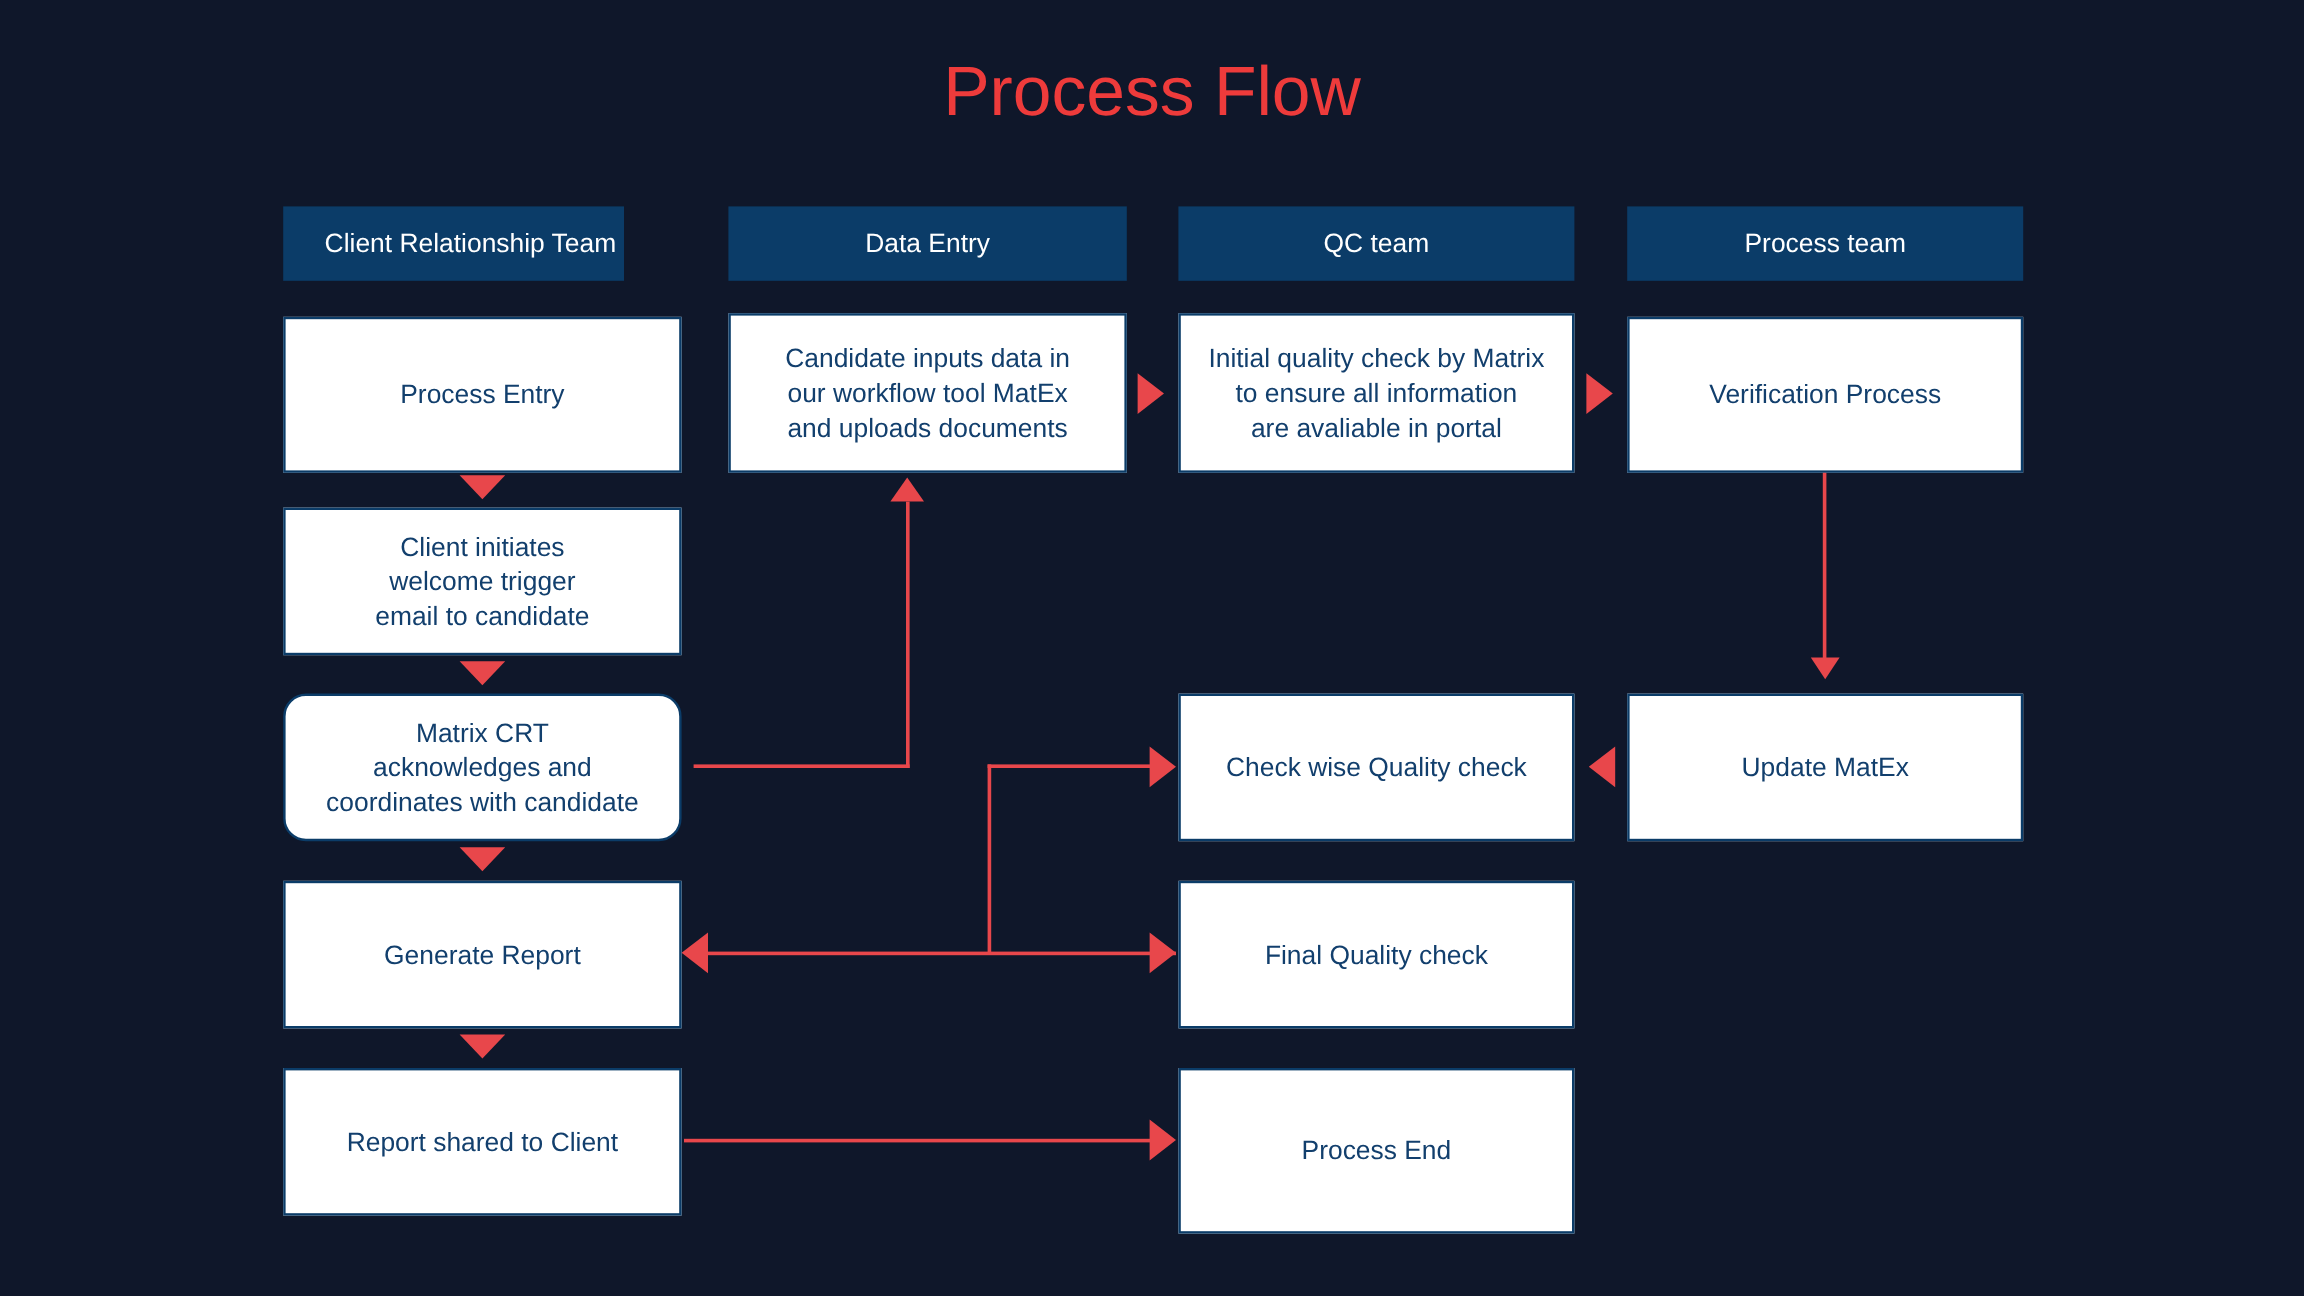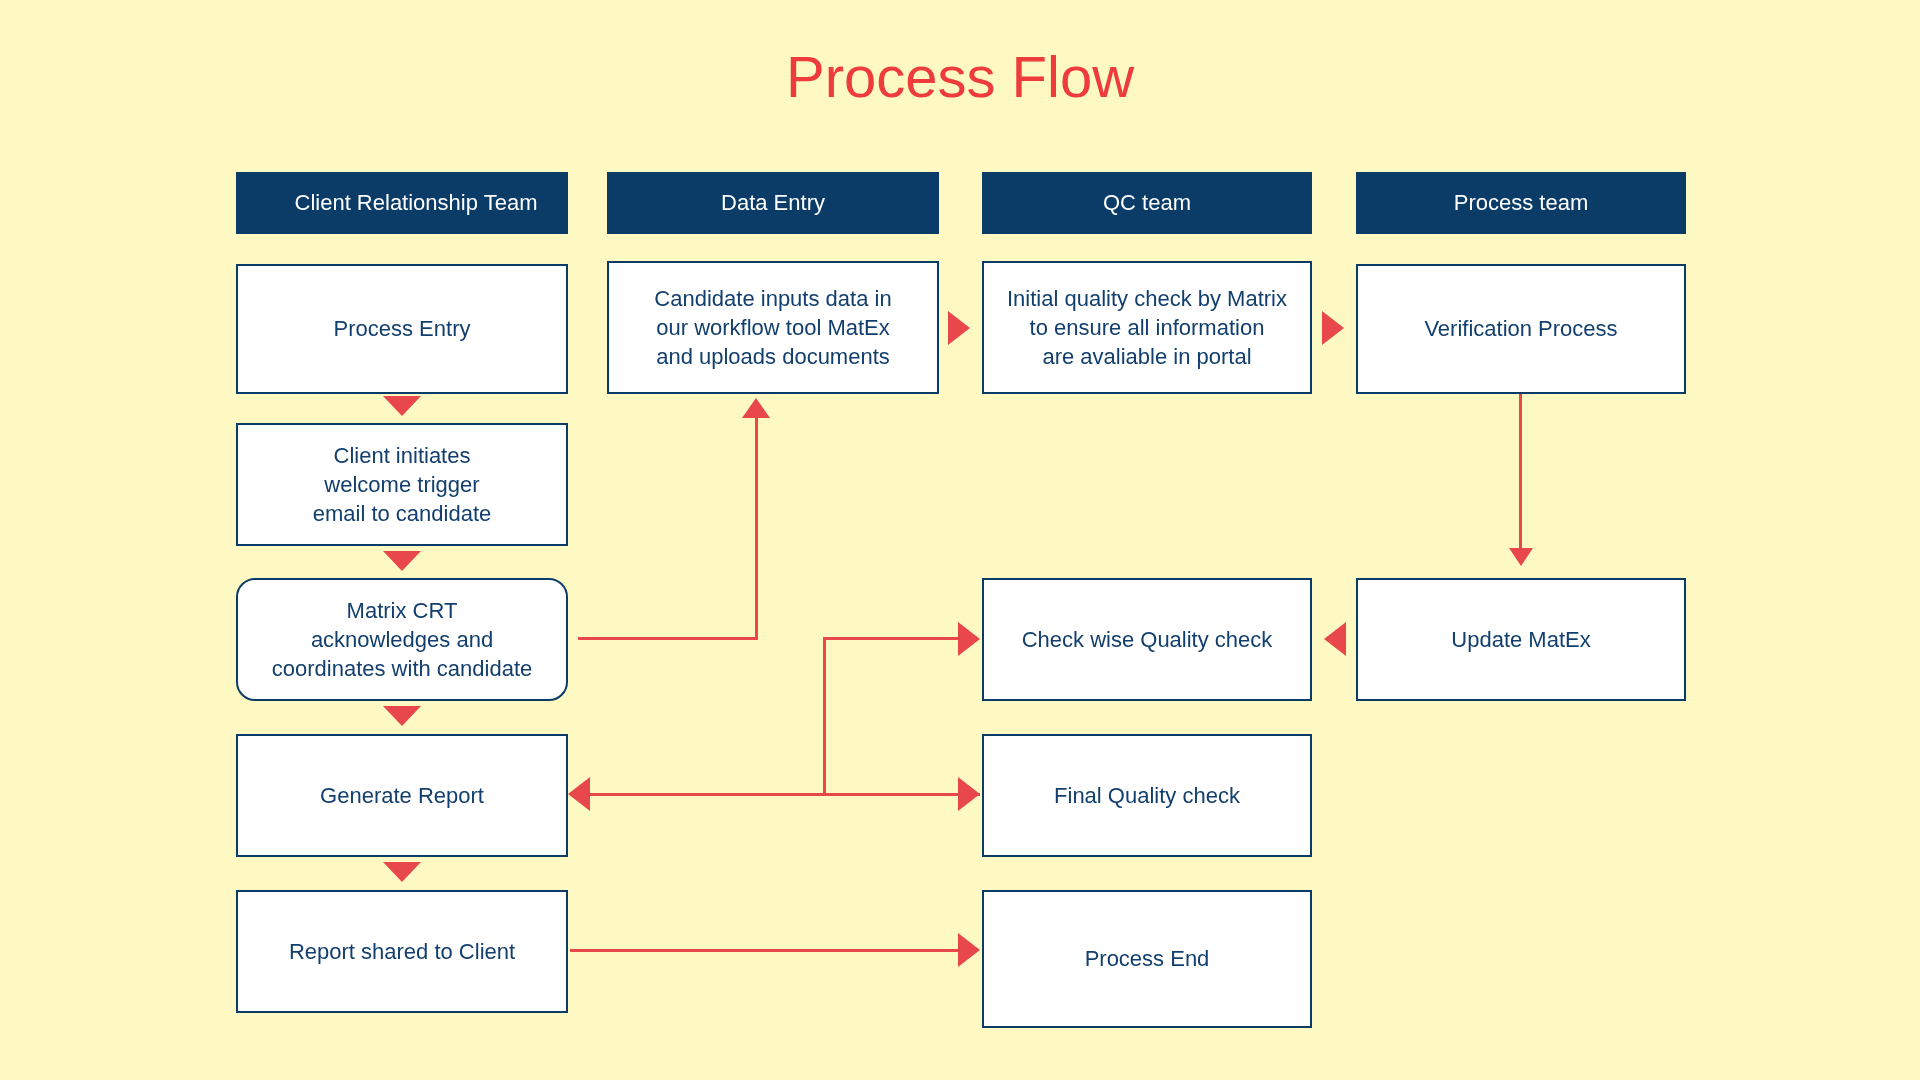--- a/index.html
+++ b/index.html
@@ -12,21 +12,21 @@
     width: 1920px;
     height: 1080px;
     overflow: hidden;
     font-family: "Liberation Sans", sans-serif;
     position: relative;
   }
   #canvas {
     position: relative;
     width: 1920px;
     height: 1080px;
-    background: #fef9c3;
+    background: #0f172a;
   }
 
   
   #page-title {
     position: absolute;
     left: 0;
     top: 48px;
     width: 1920px;
     text-align: center;
     color: #ee3b3b;
@@ -111,21 +111,21 @@
     border-right: 22px solid #e8474b;
   }
 </style>
 </head>
 <body>
 
 <div id="canvas">
 
   <div id="page-title">Process Flow</div>
 
-  <div class="lane-header" style="left:236px; top:172px; width:332px;padding-left:28px;">
+  <div class="lane-header" style="left:236px; top:172px; width:284px;padding-left:28px;">
     <span>Client Relationship Team</span>
   </div>
   <div class="lane-header" style="left:607px; top:172px; width:332px;">
     <span>Data Entry</span>
   </div>
   <div class="lane-header" style="left:982px; top:172px; width:330px;">
     <span>QC team</span>
   </div>
   <div class="lane-header" style="left:1356px; top:172px; width:330px;">
     <span>Process team</span>

